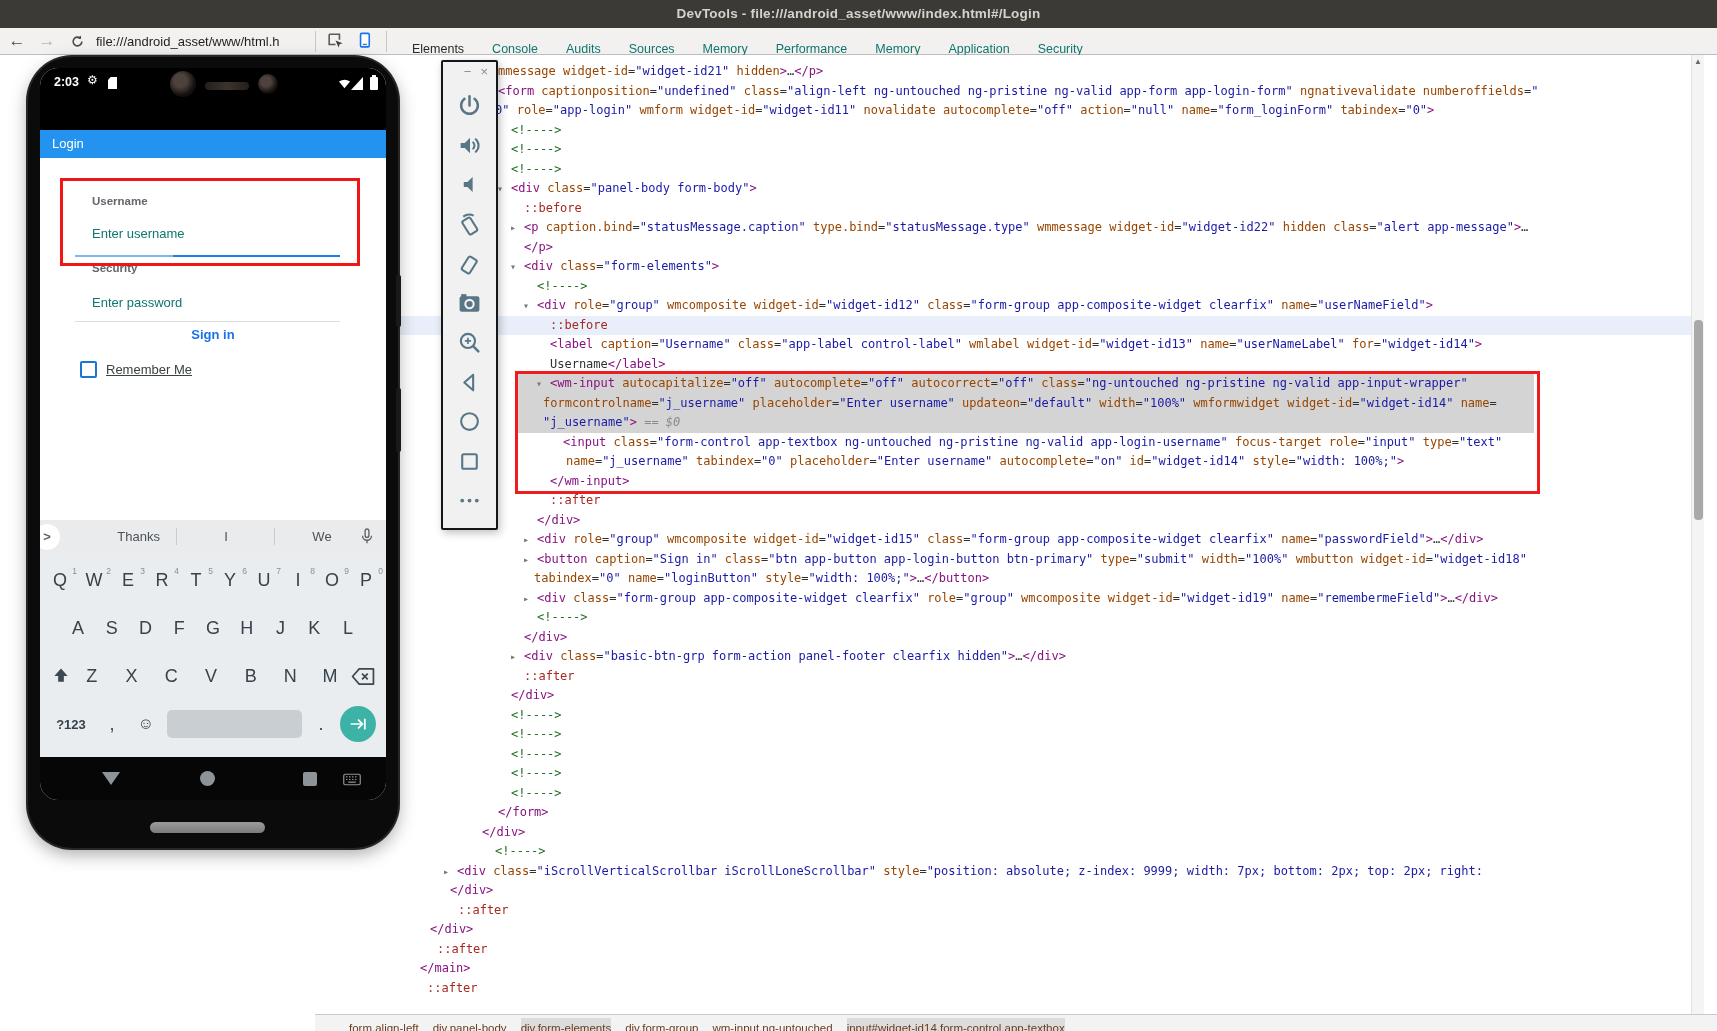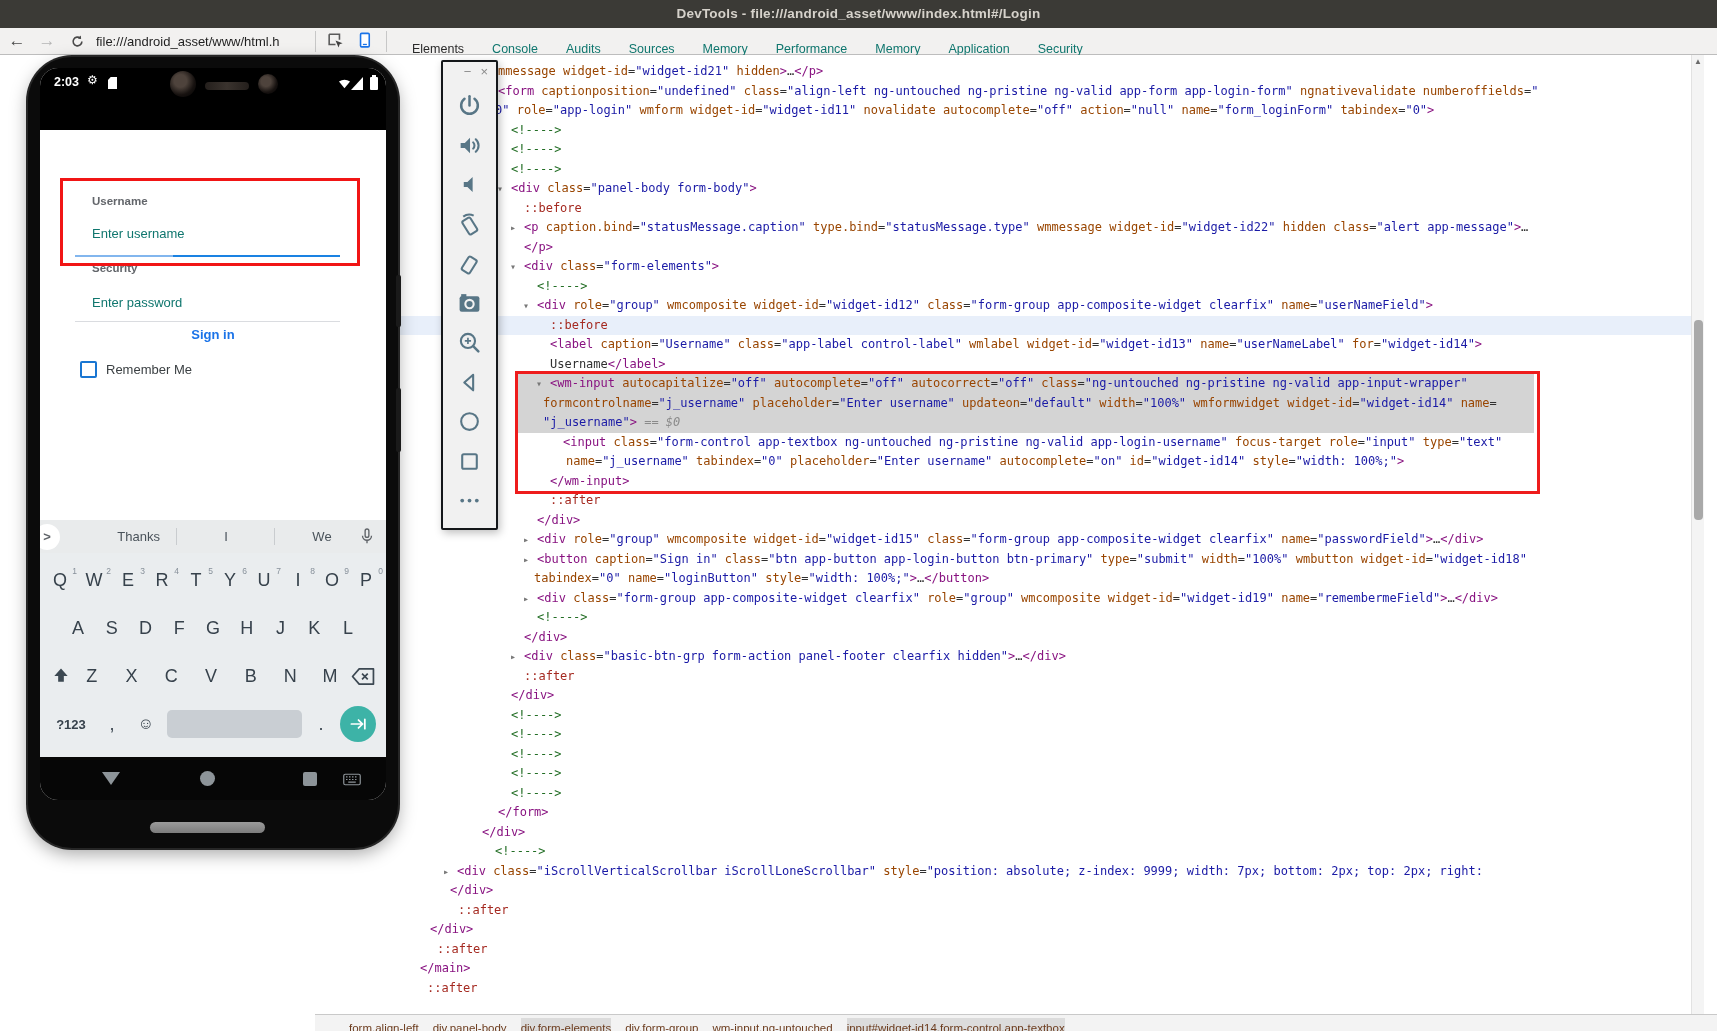--- a/index.html
+++ b/index.html
@@ -82,21 +82,21 @@
   .content { position:absolute; left:0; top:90px; width:346px; height:362px; background:#fff; }
   .phone-redbox { position:absolute; left:20px; top:20px; width:300px; height:88px;
     border:3px solid #f11515; z-index:3; pointer-events:none; }
   .flabel { position:absolute; left:52px; font-size:11.5px; font-weight:bold; color:#63666b; }
   .fph { position:absolute; left:52px; font-size:13px; color:#0f766e; }
   .uline { position:absolute; left:35px; width:265px; }
   .signin { position:absolute; left:0; width:346px; text-align:center; font-size:13px;
     font-weight:bold; color:#1a73e8; cursor:pointer; }
   .cbx { position:absolute; left:40px; width:17px; height:17px; border:2px solid #1976d2;
     border-radius:2px; background:#fff; cursor:pointer; }
-  .cbx-lbl { position:absolute; left:66px; font-size:13px; color:#3b4043; }
+  .cbx-lbl { position:absolute; left:66px; font-size:13px; color:#3b4043;text-decoration:underline; }
   .suggbar { position:absolute; left:0; top:452px; width:346px; height:33px; background:#e9ebec; }
   .sugg-chev { position:absolute; left:-6px; top:4px; width:26px; height:26px; background:#fff;
     border-radius:50%; text-align:center; line-height:25px; color:#5f6368; font-size:13px; font-weight:bold; }
   .sugg-word { position:absolute; top:0; height:33px; line-height:33px; font-size:13px;
     color:#49525a; text-align:center; width:80px; cursor:pointer; }
   .sugg-sep { position:absolute; top:8px; width:1px; height:17px; background:#c9cccf; }
   .kbd { position:absolute; left:0; top:485px; width:346px; height:204px; background:#eaedef; }
   .krow { position:absolute; left:0; width:346px; height:42px; display:flex; align-items:center; }
   .key { position:relative; text-align:center; font-size:18px; color:#37424c; cursor:pointer; }
   .key sup { position:absolute; top:-4px; right:-3px; font-size:8.5px; color:#87909a; }
@@ -249,20 +249,23 @@
       <div class="cam" style="left:130px;top:3px;width:26px;height:26px;"></div>
       <div class="cam" style="left:218px;top:6px;width:20px;height:20px;"></div>
       <div class="spk"></div>
       <svg class="abs" style="right:34px;top:8px;" width="15" height="14" viewBox="0 0 24 24">
         <path d="M12 21 L2.5 9.5 Q12 3.5 21.5 9.5 Z" fill="#fff"></path>
       </svg>
       <span class="sb-sig"></span>
       <span class="sb-batt"></span>
     </div>
 
+    <div class="appbar">
+      <span>Login</span>
+    </div>
 
     <div class="content">
       <div class="phone-redbox"></div>
       <div class="flabel" style="top:37px;">Username</div>
       <div class="fph" style="top:68px;">Enter username</div>
       <div class="uline" style="top:97px;height:2px;background:linear-gradient(90deg,#82b6ee 0 37%,#1a82e2 37%);"></div>
       <div class="flabel" style="top:104px;">Security</div>
       <div class="fph" style="top:137px;">Enter password</div>
       <div class="uline" style="top:163px;height:1px;background:#dadce0;"></div>
       <div class="signin" style="top:169px;">Sign in</div>

